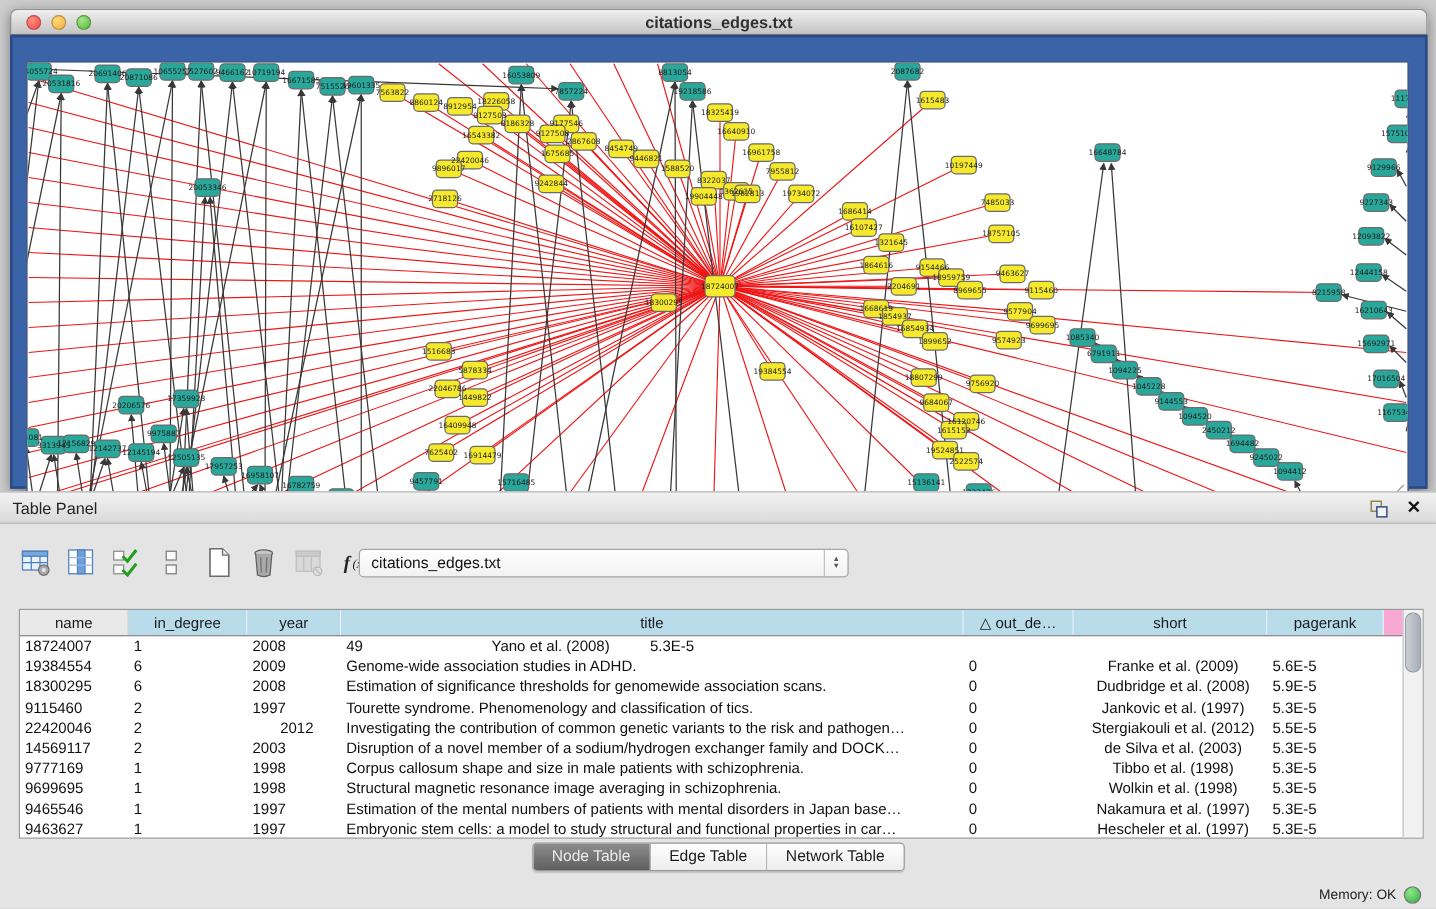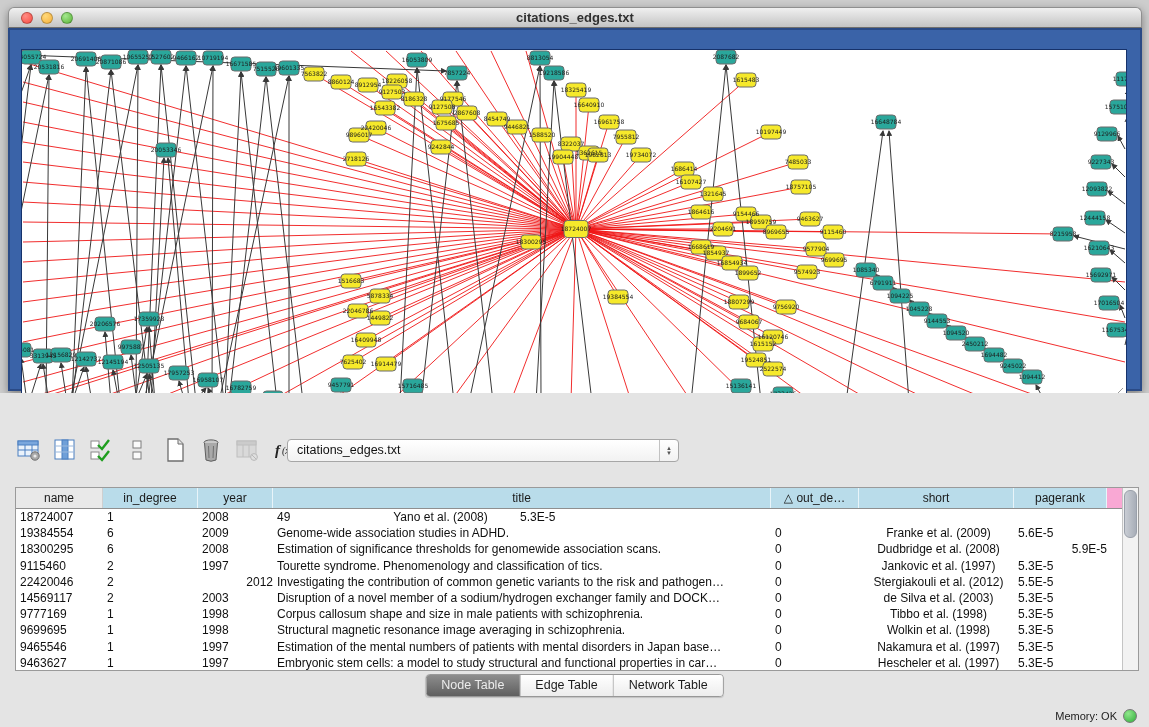--- a/index.html
+++ b/index.html
@@ -545,20 +545,28 @@
               <line x1="1110" y1="378" x2="1122" y2="366" stroke="#9a9a9a" stroke-width="1"></line>
               <line x1="1115" y1="378" x2="1122" y2="371" stroke="#9a9a9a" stroke-width="1"></line>
               <line x1="1120" y1="378" x2="1122" y2="376" stroke="#9a9a9a" stroke-width="1"></line>
             </g>
           </svg>
       </div>
     </div>
   </div>
 
   <div id="panel">
+    <div id="panel-header">
+      <span class="cap">Table Panel</span>
+      <svg id="float-btn" viewBox="0 0 16 16">
+        <rect x="2" y="2" width="8" height="8" fill="none" stroke="#8a8a50" stroke-width="1.2"></rect>
+        <rect x="6.5" y="6.5" width="8" height="8" fill="#f2f2f2" stroke="#33507e" stroke-width="1.2"></rect>
+      </svg>
+      <span id="close-btn">✕</span>
+    </div>
 
     <div id="toolbar">
       <svg class="tbtn" style="left:16px" viewBox="0 0 26 26">
         <rect x="2" y="4" width="20" height="15" fill="#eaf2fb" stroke="#4a7fc0"></rect>
         <rect x="2" y="4" width="20" height="4" fill="#7aa7dd" stroke="#4a7fc0"></rect>
         <line x1="9" y1="8" x2="9" y2="19" stroke="#4a7fc0"></line>
           <line x1="16" y1="8" x2="16" y2="19" stroke="#4a7fc0"></line>
         <line x1="2" y1="13" x2="22" y2="13" stroke="#4a7fc0"></line>
         <circle cx="19" cy="19" r="4.2" fill="#a9a9a9" stroke="#6e6e6e"></circle>
         <circle cx="19" cy="19" r="1.6" fill="#e8e8e8"></circle>
@@ -638,35 +646,35 @@
             <div class="td" style="width: 155px; text-align: center;">Franke et al. (2009)</div>
             <div class="td" style="width: 93px; text-align: left;">5.6E-5</div>
           </div>
           <div class="tr">
             <div class="td" style="width: 87px; text-align: left;">18300295</div>
             <div class="td" style="width: 95px; text-align: left;">6</div>
             <div class="td" style="width: 75px; text-align: left;">2008</div>
             <div class="td" style="width: 498px; text-align: left;">Estimation of significance thresholds for genomewide association scans.</div>
             <div class="td" style="width: 88px; text-align: left;">0</div>
             <div class="td" style="width: 155px; text-align: center;">Dudbridge et al. (2008)</div>
-            <div class="td" style="width: 93px; text-align: right;">5.9E-5</div>
+            <div class="td" style="width: 93px; text-align: left;">5.9E-5</div>
           </div>
           <div class="tr">
             <div class="td" style="width: 87px; text-align: left;">9115460</div>
             <div class="td" style="width: 95px; text-align: left;">2</div>
             <div class="td" style="width: 75px; text-align: left;">1997</div>
             <div class="td" style="width: 498px; text-align: left;">Tourette syndrome. Phenomenology and classification of tics.</div>
             <div class="td" style="width: 88px; text-align: left;">0</div>
             <div class="td" style="width: 155px; text-align: center;">Jankovic et al. (1997)</div>
             <div class="td" style="width: 93px; text-align: left;">5.3E-5</div>
           </div>
           <div class="tr">
             <div class="td" style="width: 87px; text-align: left;">22420046</div>
             <div class="td" style="width: 95px; text-align: left;">2</div>
-            <div class="td" style="width: 75px; text-align: right;">2012</div>
+            <div class="td" style="width: 75px; text-align: center;">2012</div>
             <div class="td" style="width: 498px; text-align: left;">Investigating the contribution of common genetic variants to the risk and pathogen…</div>
             <div class="td" style="width: 88px; text-align: left;">0</div>
             <div class="td" style="width: 155px; text-align: center;">Stergiakouli et al. (2012)</div>
             <div class="td" style="width: 93px; text-align: left;">5.5E-5</div>
           </div>
           <div class="tr">
             <div class="td" style="width: 87px; text-align: left;">14569117</div>
             <div class="td" style="width: 95px; text-align: left;">2</div>
             <div class="td" style="width: 75px; text-align: left;">2003</div>
             <div class="td" style="width: 498px; text-align: left;">Disruption of a novel member of a sodium/hydrogen exchanger family and DOCK…</div>

